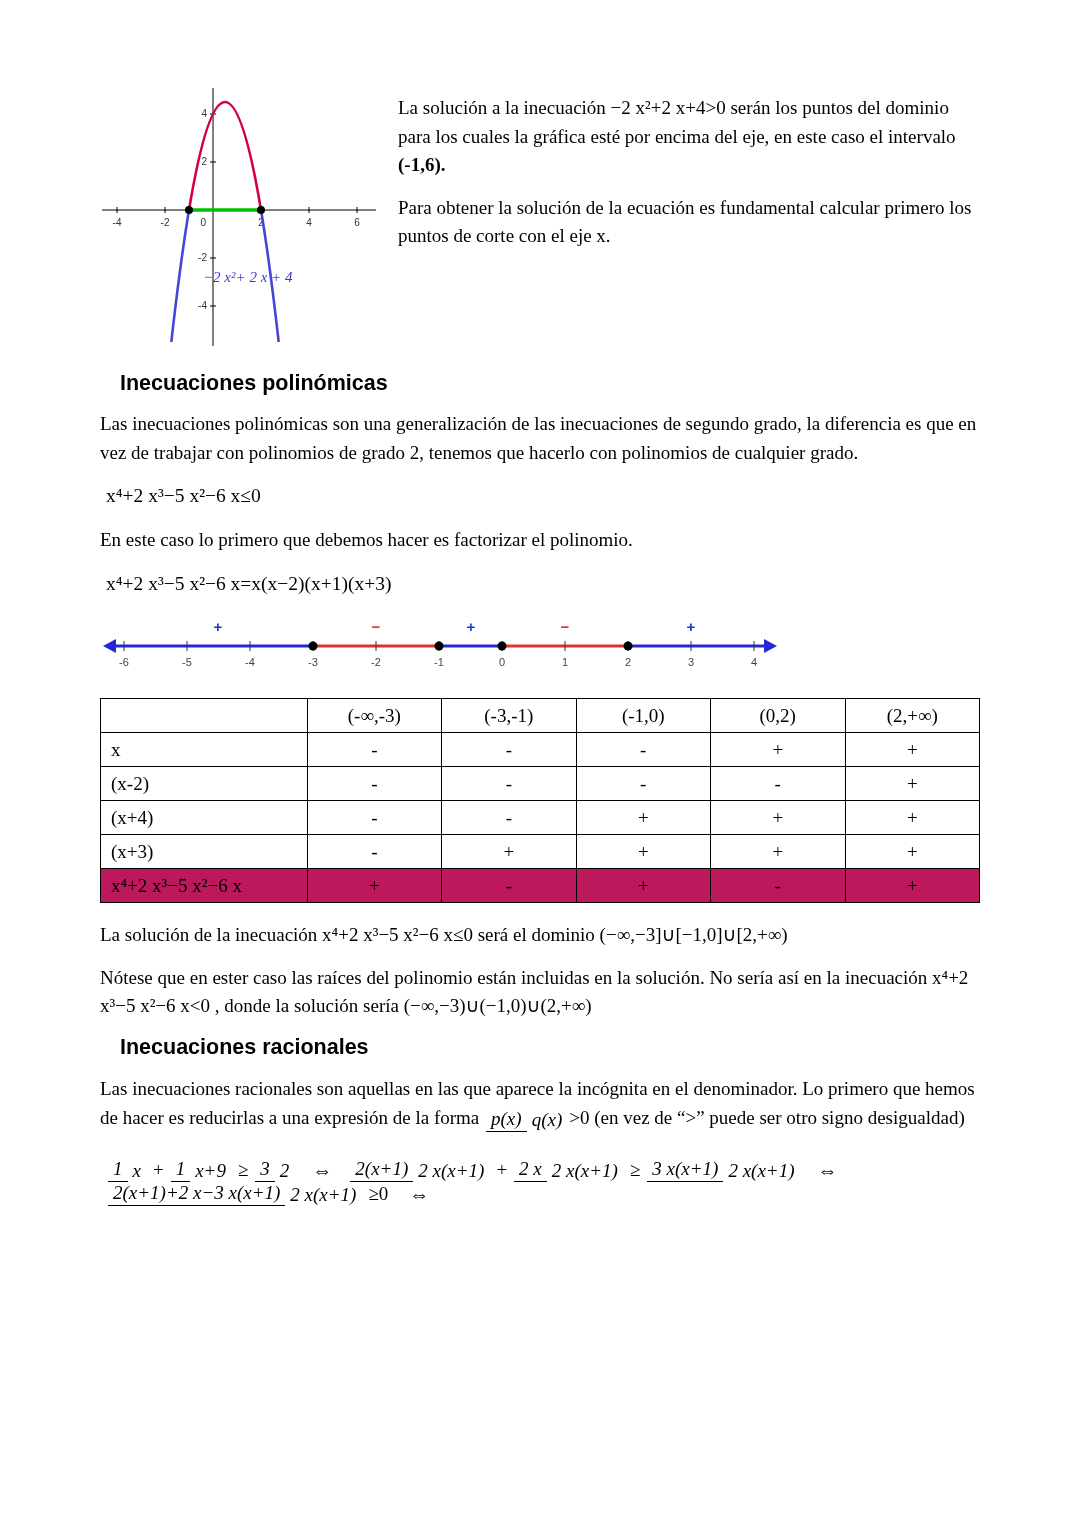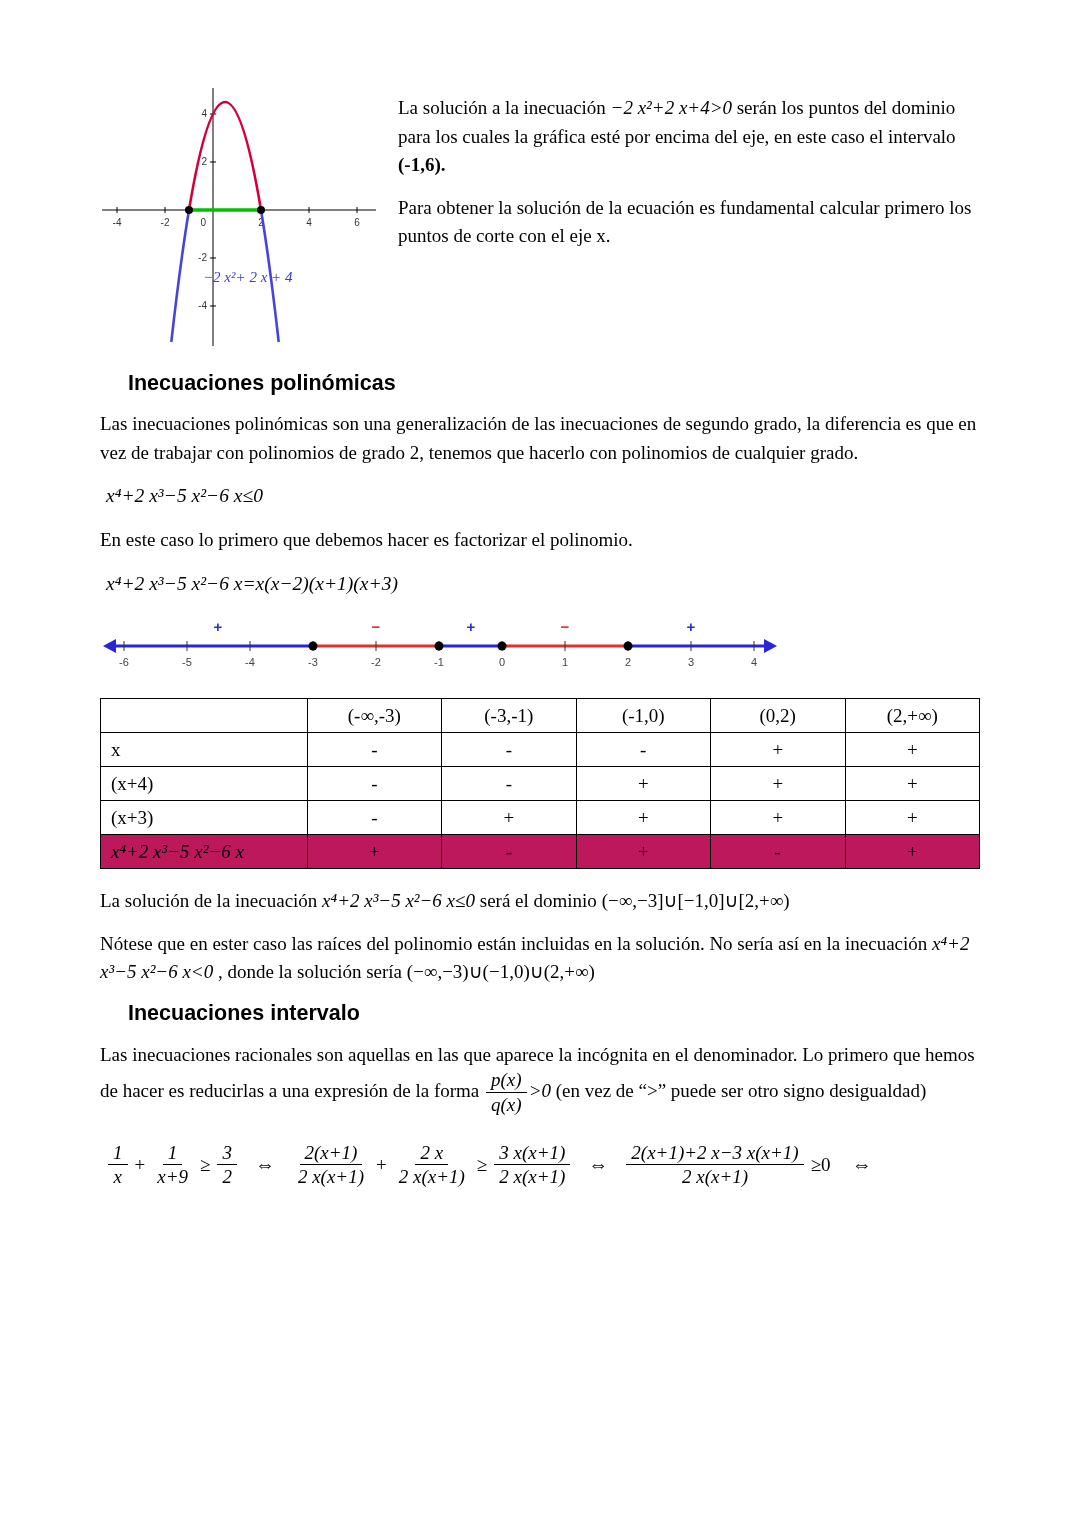--- a/index.html
+++ b/index.html
@@ -7,23 +7,23 @@
   .page {
     width: 1080px; min-height: 1527px; margin: 0 auto;
     padding: 86px 100px 40px 100px;
     font-family: "Liberation Serif", serif;
     font-size: 19px; color: #000; background: #fff;
   }
   p { margin: 0 0 14px 0; line-height: 1.5; }
   h2 {
     font-family: "Liberation Sans", sans-serif;
     font-size: 21.5px; font-weight: bold;
-    margin: 10px 0 14px 28px; color: #000;
-  }
-  .math { font-style: italic; }
+    margin: 10px 0 14px 20px; color: #000;
+  }
+  .math { }
   .formula { margin: 2px 0 16px 6px; font-size: 19.5px; }
 
   
   .top-row { display: flex; gap: 16px; margin-bottom: 18px; }
   .graph-wrap { flex: 0 0 282px; }
   .intro-text { flex: 1; padding-top: 8px; }
 
   
   svg text { font-family: "Liberation Sans", sans-serif; }
   .axis { stroke: #000; stroke-width: 1; }
@@ -58,21 +58,21 @@
     border: 1px solid #000; padding: 3px 10px; height: 34px;
     font-weight: normal; font-size: 19px;
   }
   .sign-table thead th { text-align: center; }
   .row-label { text-align: left; }
   .sign-cell { text-align: center; font-weight: bold; }
   tr.highlight td { background: #be185d; }
 
   
   .frac {
-    display: inline-flex; flex-direction: column; align-items: center;
+    display: inline-flex; flex-direction: row; align-items: center;
     vertical-align: middle; margin: 0 2px; line-height: 1.15; font-style: italic;
   }
   .frac .num { display: block; padding: 0 5px 1px; border-bottom: 1.4px solid #000; }
   .frac .den { display: block; padding: 1px 5px 0; }
   .equation-row {
     display: flex; align-items: center; flex-wrap: wrap;
     margin: 26px 0 0 6px; font-size: 19px;
   }
   .op { margin: 0 5px; font-style: normal; }
   .op.arrow { margin: 0 16px; font-size: 20px; }
@@ -201,20 +201,28 @@
     <tbody>
       <tr>
         <td class="row-label">x</td>
         <td class="sign-cell">-</td>
         <td class="sign-cell">-</td>
         <td class="sign-cell">-</td>
         <td class="sign-cell">+</td>
         <td class="sign-cell">+</td>
       </tr>
       <tr>
+        <td class="row-label">(x-2)</td>
+        <td class="sign-cell">-</td>
+        <td class="sign-cell">-</td>
+        <td class="sign-cell">-</td>
+        <td class="sign-cell">-</td>
+        <td class="sign-cell">+</td>
+      </tr>
+      <tr>
         <td class="row-label">(x+4)</td>
         <td class="sign-cell">-</td>
         <td class="sign-cell">-</td>
         <td class="sign-cell">+</td>
         <td class="sign-cell">+</td>
         <td class="sign-cell">+</td>
       </tr>
       <tr>
         <td class="row-label">(x+3)</td>
         <td class="sign-cell">-</td>
@@ -231,21 +239,21 @@
         <td class="sign-cell">-</td>
         <td class="sign-cell">+</td>
       </tr>
     </tbody>
   </table>
 
   <p><span>La solución de la inecuación  </span><span class="math">x⁴+2 x³−5 x²−6 x≤0</span><span>  será el dominio  </span><span>(−∞,−3]∪[−1,0]∪[2,+∞)</span></p>
 
   <p><span>Nótese que en ester caso las raíces del polinomio están incluidas en la solución. No sería así en la inecuación  </span><span class="math">x⁴+2 x³−5 x²−6 x&lt;0</span><span> , donde la solución sería  </span><span>(−∞,−3)∪(−1,0)∪(2,+∞)</span></p>
 
-  <h2>Inecuaciones intervalo</h2>
+  <h2>Inecuaciones racionales</h2>
   <p class="rational-p"><span>Las inecuaciones racionales son aquellas en las que aparece la incógnita en el denominador. Lo primero que hemos de hacer es reducirlas a una expresión de la forma </span><span class="frac">
         <span class="num">p(x)</span>
         <span class="den">q(x)</span>
       </span><span class="math">&gt;0</span><span>  (en vez de “&gt;” puede ser otro signo desigualdad)</span></p>
 
   <div class="equation-row">
     <span class="frac">
         <span class="num">1</span>
         <span class="den">x</span>
       </span>

